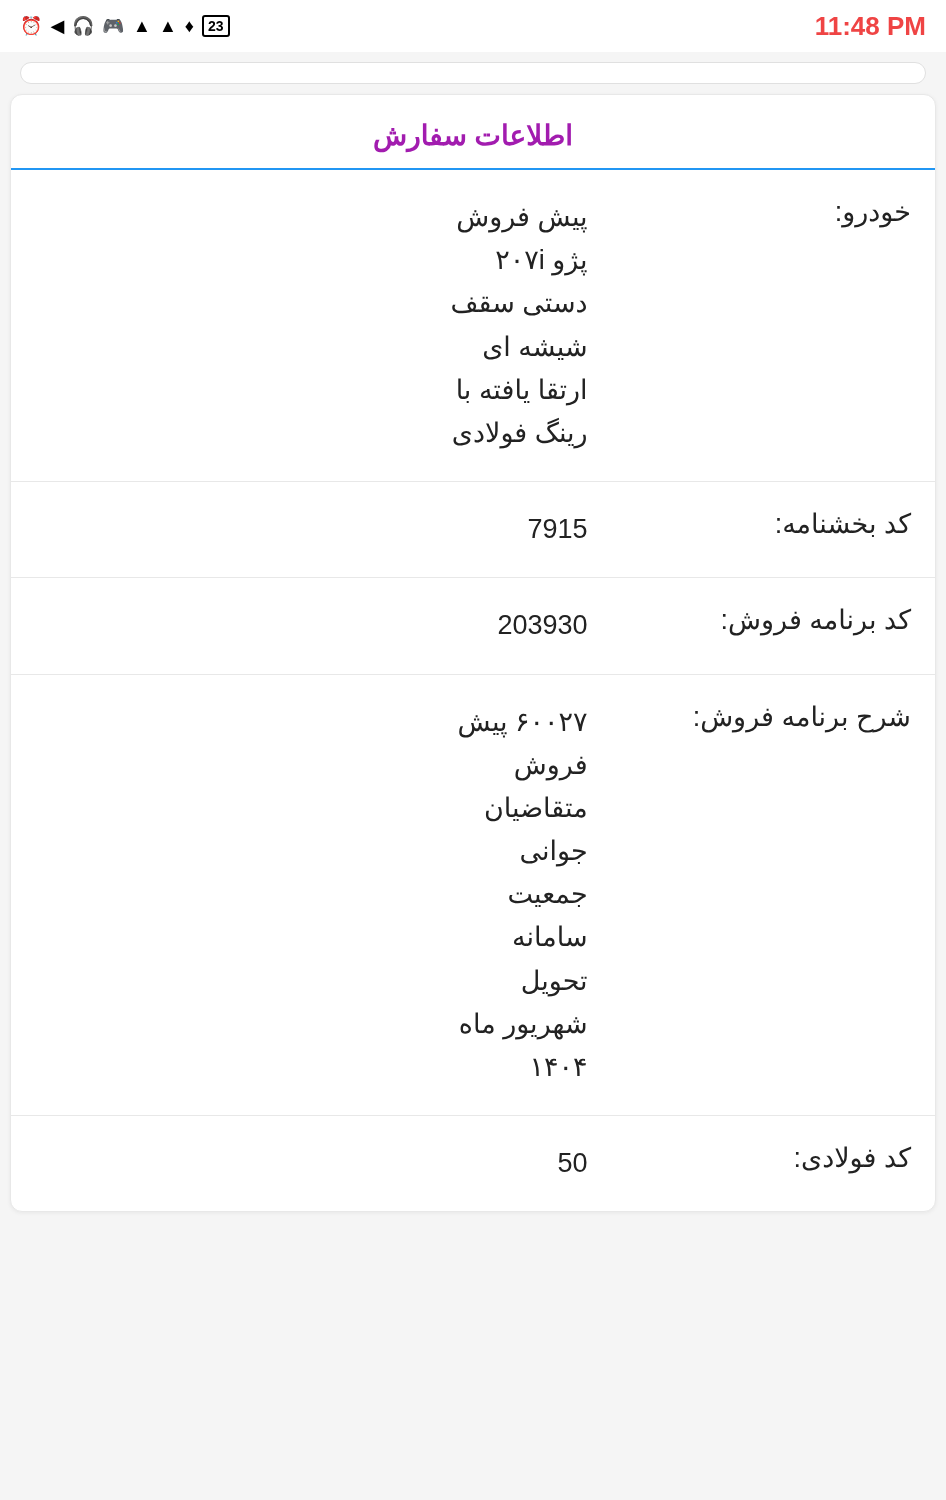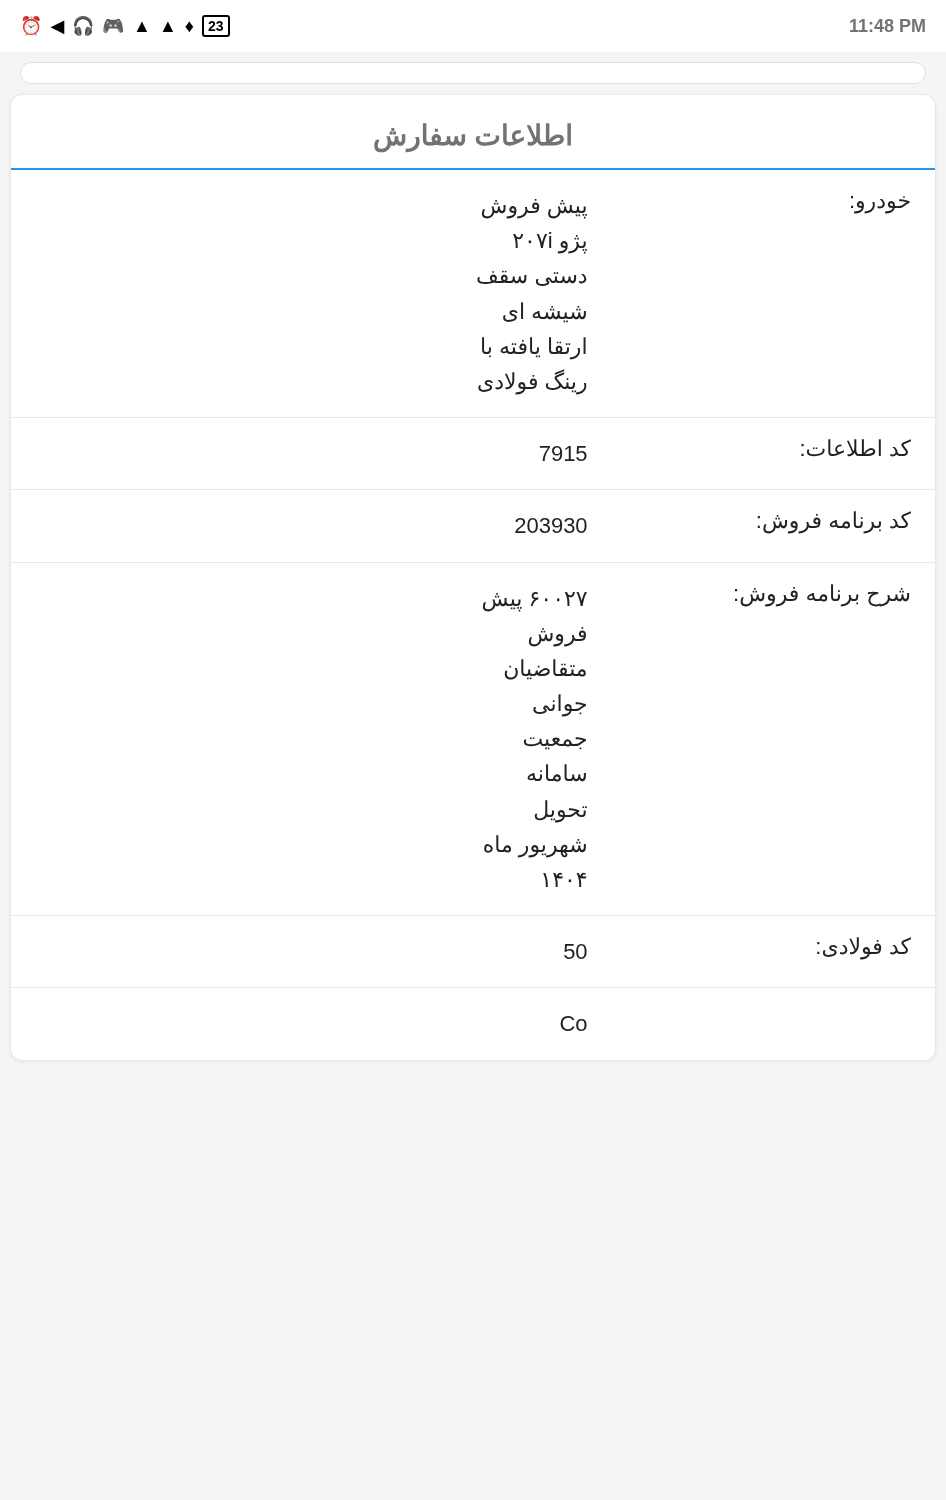--- a/index.html
+++ b/index.html
@@ -21,23 +21,23 @@
     .status-bar {
       background: #ffffff;
       display: flex;
       justify-content: space-between;
       align-items: center;
       padding: 8px 20px;
       height: 52px;
     }
 
     .status-left {
-      font-size: 18px;
+      font-size: 26px;
       font-weight: bold;
-      color: #737373;
+      color: #ef4444;
       font-family: Arial, sans-serif;
       direction: ltr;
     }
 
     .status-icons {
       display: flex;
       align-items: center;
       gap: 8px;
       direction: ltr;
     }
@@ -75,43 +75,43 @@
       background: #ffffff;
       margin: 0 10px 20px 10px;
       border-radius: 12px;
       border: 1px solid #e8e8e8;
       overflow: hidden;
       box-shadow: 0 1px 4px rgba(0,0,0,0.06);
     }
 
     .card-title {
       text-align: center;
-      color: #737373;
+      color: #a21caf;
       font-size: 28px;
       font-weight: bold;
       padding: 24px 20px 16px 20px;
       border-bottom: 2px solid #2196F3;
     }
 
     .info-table {
       width: 100%;
       border-collapse: collapse;
     }
 
     .info-table tr {
       border-bottom: 1px solid #e8e8e8;
     }
 
     .info-table tr:last-child {
       border-bottom: none;
     }
 
     .info-table td {
-      padding: 18px 24px;
-      font-size: 22px;
+      padding: 26px 24px;
+      font-size: 27px;
       color: #222;
       vertical-align: top;
     }
 
     .label-cell {
       text-align: right;
       color: #555;
       white-space: nowrap;
       width: 35%;
       font-size: 22px;
@@ -157,21 +157,21 @@
         پیش فروش<br>
         پژو ۲۰۷i<br>
         دستی سقف<br>
         شیشه ای<br>
         ارتقا یافته با<br>
         رینگ فولادی
       </td>
     </tr>
 
     <tr>
-      <td class="label-cell">کد اطلاعات:</td>
+      <td class="label-cell">کد بخشنامه:</td>
       <td class="value-cell">7915</td>
     </tr>
 
     <tr>
       <td class="label-cell">کد برنامه فروش:</td>
       <td class="value-cell">203930</td>
     </tr>
 
     <tr>
       <td class="label-cell">شرح برنامه فروش:</td>
@@ -186,19 +186,15 @@
         شهریور ماه<br>
         ۱۴۰۴
       </td>
     </tr>
 
     <tr>
       <td class="label-cell">کد فولادی:</td>
       <td class="value-cell">50</td>
     </tr>
 
-    <tr>
-      <td class="label-cell"></td>
-      <td class="value-cell">Co</td>
-    </tr>
   </tbody>
     </table>
 </div>
 
 </body></html>

